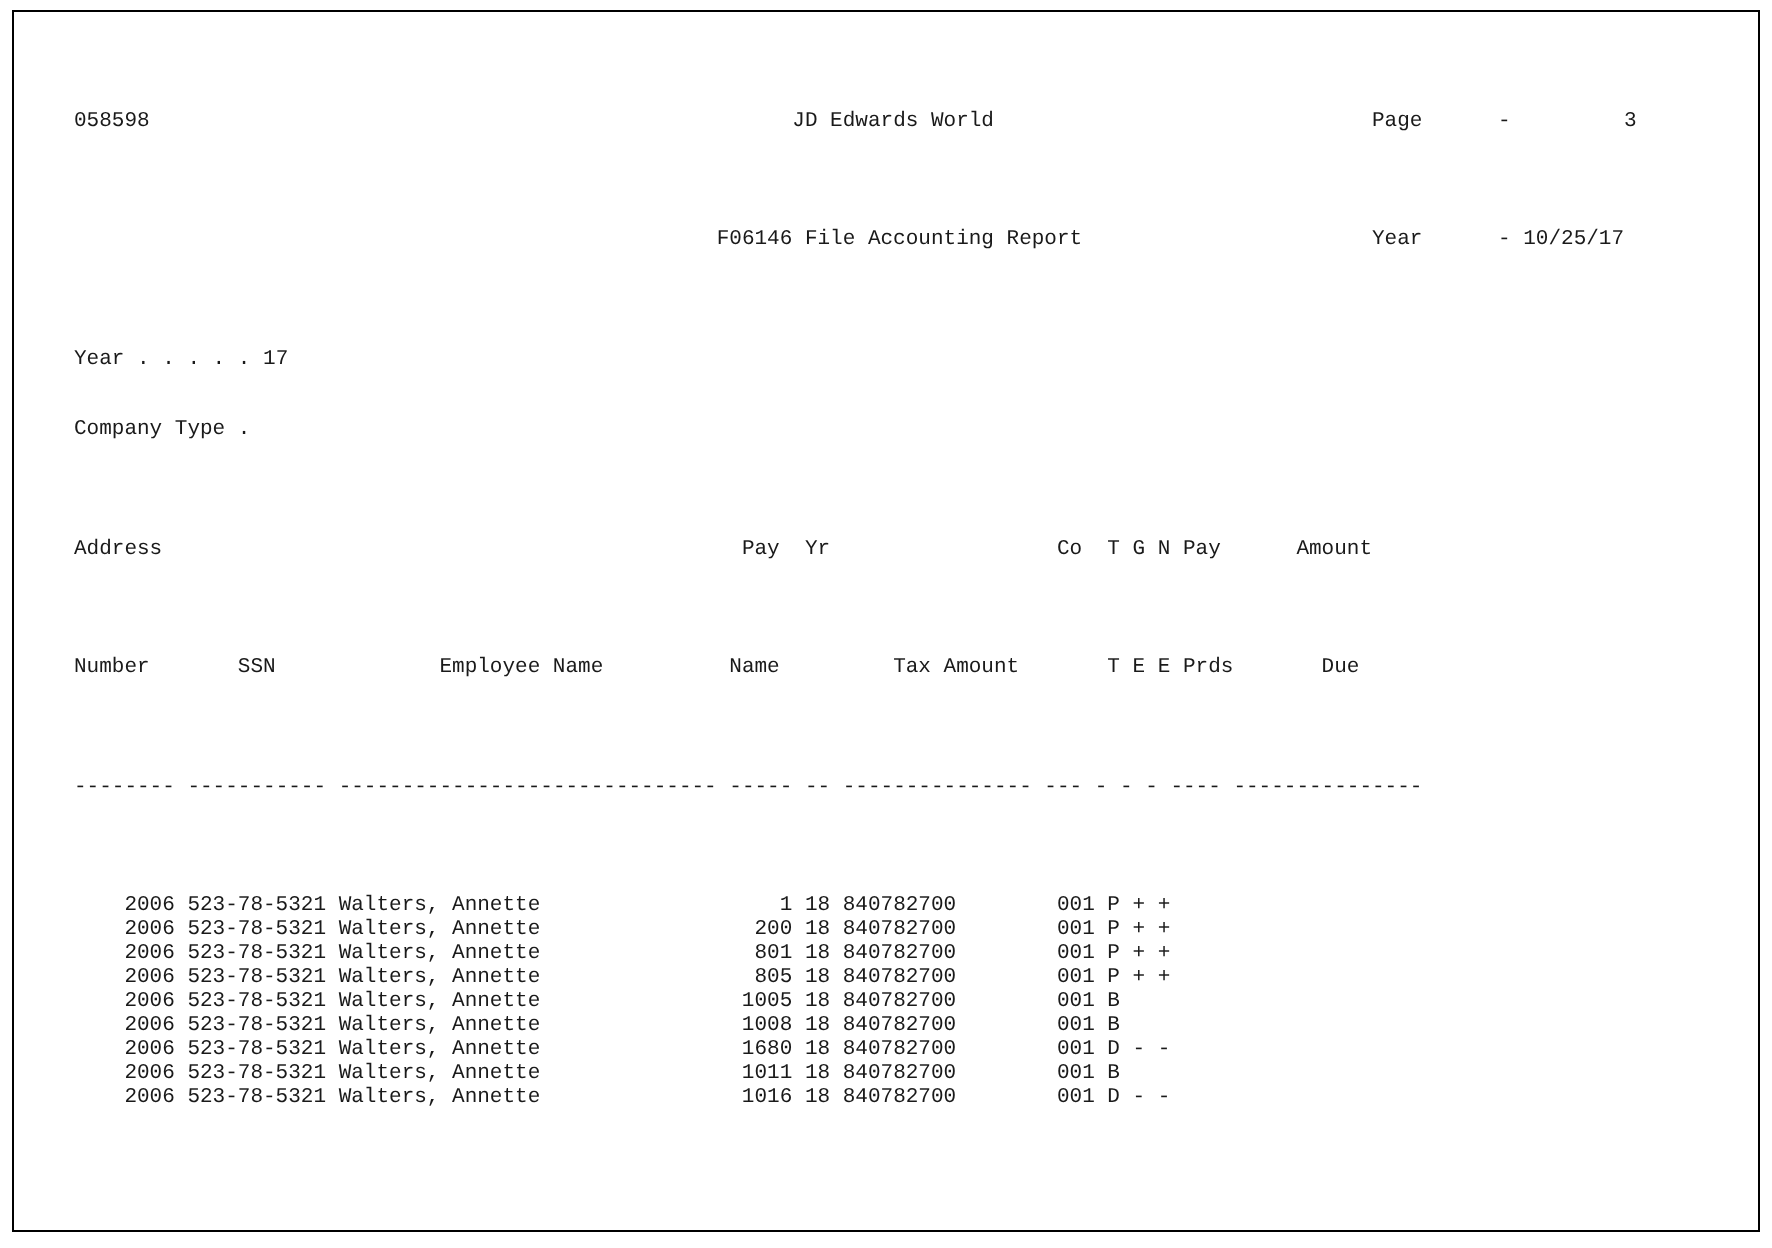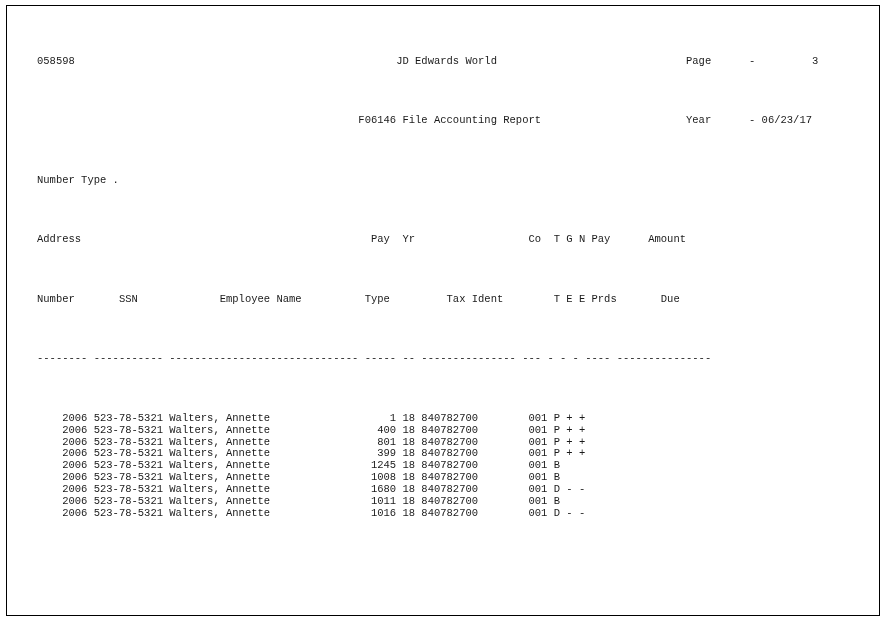--- a/index.html
+++ b/index.html
@@ -31,48 +31,51 @@
     <span class="f" style="left:57ch">JD Edwards World</span>
     <span class="f" style="left:103ch">Page</span>
     <span class="f" style="left:113ch">-</span>
     <span class="f r" style="left:114ch;width:10ch">3</span>
   </div>
 
   
   <div class="line">
     <span class="f" style="left:51ch">F06146 File Accounting Report</span>
     <span class="f" style="left:103ch">Year</span>
-    <span class="f" style="left:113ch">- 06/23/17</span>
+    <span class="f" style="left:113ch">- 10/25/17</span>
   </div>
 
   
   <div class="line">
-    <span class="f" style="left:0ch">Number Type .</span>
+    <span class="f" style="left:0ch">Year . . . . . 17</span>
+  </div>
+  <div class="line">
+    <span class="f" style="left:0ch">Company Type .</span>
   </div>
 
   
   <div class="line">
     <span class="f" style="left:0ch">Address</span>
     <span class="f" style="left:53ch">Pay</span>
     <span class="f" style="left:58ch">Yr</span>
     <span class="f" style="left:78ch">Co</span>
     <span class="f" style="left:82ch">T</span>
     <span class="f" style="left:84ch">G</span>
     <span class="f" style="left:86ch">N</span>
     <span class="f" style="left:88ch">Pay</span>
     <span class="f" style="left:97ch">Amount</span>
   </div>
 
   
   <div class="line">
     <span class="f" style="left:0ch">Number</span>
     <span class="f" style="left:13ch">SSN</span>
     <span class="f" style="left:29ch">Employee Name</span>
-    <span class="f" style="left:52ch">Type</span>
-    <span class="f" style="left:65ch">Tax Ident</span>
+    <span class="f" style="left:52ch">Name</span>
+    <span class="f" style="left:65ch">Tax Amount</span>
     <span class="f" style="left:82ch">T</span>
     <span class="f" style="left:84ch">E</span>
     <span class="f" style="left:86ch">E</span>
     <span class="f" style="left:88ch">Prds</span>
     <span class="f" style="left:99ch">Due</span>
   </div>
 
   
   <div class="line">
     <span class="f" style="left:0ch">-------- ----------- ------------------------------ ----- -- --------------- --- - - - ---- ---------------</span>
@@ -87,21 +90,21 @@
     <span class="f" style="left:58ch">18</span>
     <span class="f" style="left:61ch">840782700</span>
     <span class="f" style="left:78ch">001</span>
     <span class="f" style="left:82ch">P</span>
     <span class="f" style="left:84ch">+</span>
     <span class="f" style="left:86ch">+</span>
   </div><div class="line">
     <span class="f r" style="left:0ch;width:8ch">2006</span>
     <span class="f" style="left:9ch">523-78-5321</span>
     <span class="f" style="left:21ch">Walters, Annette</span>
-    <span class="f r" style="left:52ch;width:5ch">400</span>
+    <span class="f r" style="left:52ch;width:5ch">200</span>
     <span class="f" style="left:58ch">18</span>
     <span class="f" style="left:61ch">840782700</span>
     <span class="f" style="left:78ch">001</span>
     <span class="f" style="left:82ch">P</span>
     <span class="f" style="left:84ch">+</span>
     <span class="f" style="left:86ch">+</span>
   </div><div class="line">
     <span class="f r" style="left:0ch;width:8ch">2006</span>
     <span class="f" style="left:9ch">523-78-5321</span>
     <span class="f" style="left:21ch">Walters, Annette</span>
@@ -109,32 +112,32 @@
     <span class="f" style="left:58ch">18</span>
     <span class="f" style="left:61ch">840782700</span>
     <span class="f" style="left:78ch">001</span>
     <span class="f" style="left:82ch">P</span>
     <span class="f" style="left:84ch">+</span>
     <span class="f" style="left:86ch">+</span>
   </div><div class="line">
     <span class="f r" style="left:0ch;width:8ch">2006</span>
     <span class="f" style="left:9ch">523-78-5321</span>
     <span class="f" style="left:21ch">Walters, Annette</span>
-    <span class="f r" style="left:52ch;width:5ch">399</span>
+    <span class="f r" style="left:52ch;width:5ch">805</span>
     <span class="f" style="left:58ch">18</span>
     <span class="f" style="left:61ch">840782700</span>
     <span class="f" style="left:78ch">001</span>
     <span class="f" style="left:82ch">P</span>
     <span class="f" style="left:84ch">+</span>
     <span class="f" style="left:86ch">+</span>
   </div><div class="line">
     <span class="f r" style="left:0ch;width:8ch">2006</span>
     <span class="f" style="left:9ch">523-78-5321</span>
     <span class="f" style="left:21ch">Walters, Annette</span>
-    <span class="f r" style="left:52ch;width:5ch">1245</span>
+    <span class="f r" style="left:52ch;width:5ch">1005</span>
     <span class="f" style="left:58ch">18</span>
     <span class="f" style="left:61ch">840782700</span>
     <span class="f" style="left:78ch">001</span>
     <span class="f" style="left:82ch">B</span>
     <span class="f" style="left:84ch"></span>
     <span class="f" style="left:86ch"></span>
   </div><div class="line">
     <span class="f r" style="left:0ch;width:8ch">2006</span>
     <span class="f" style="left:9ch">523-78-5321</span>
     <span class="f" style="left:21ch">Walters, Annette</span>

